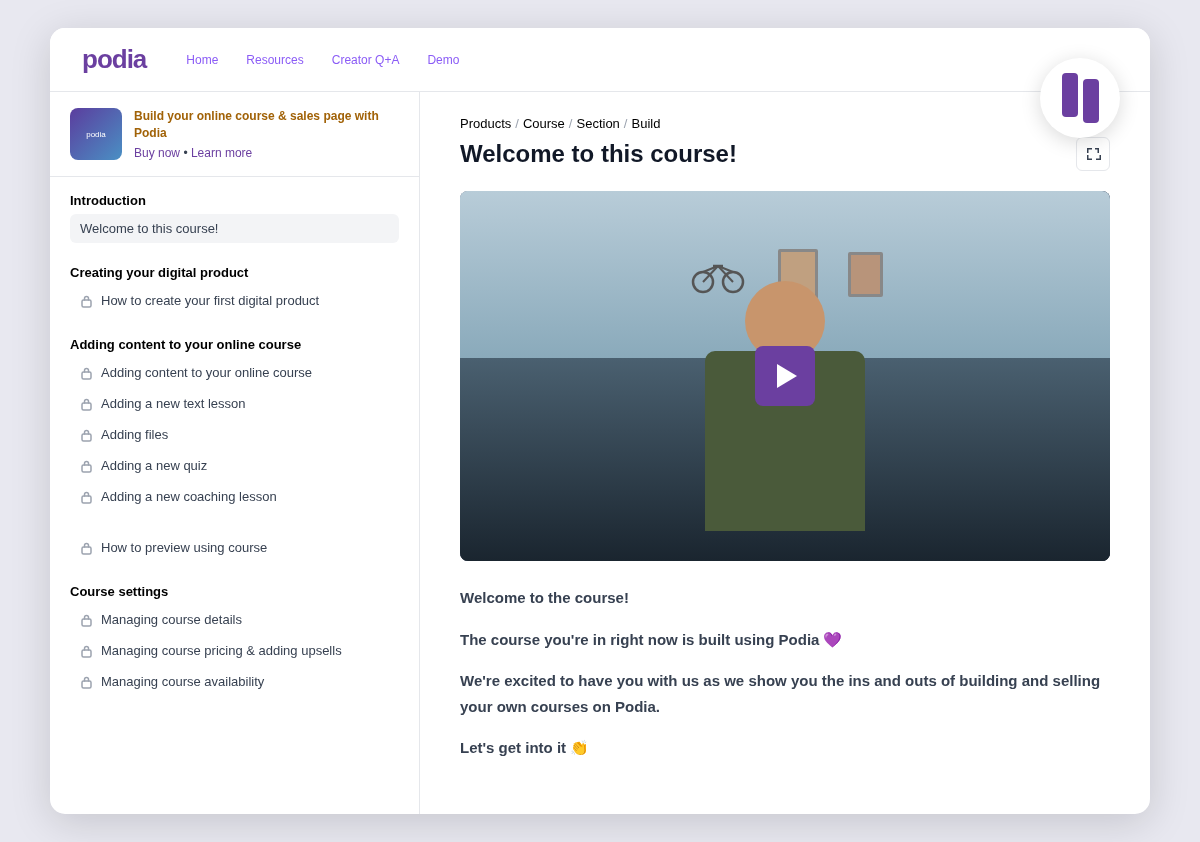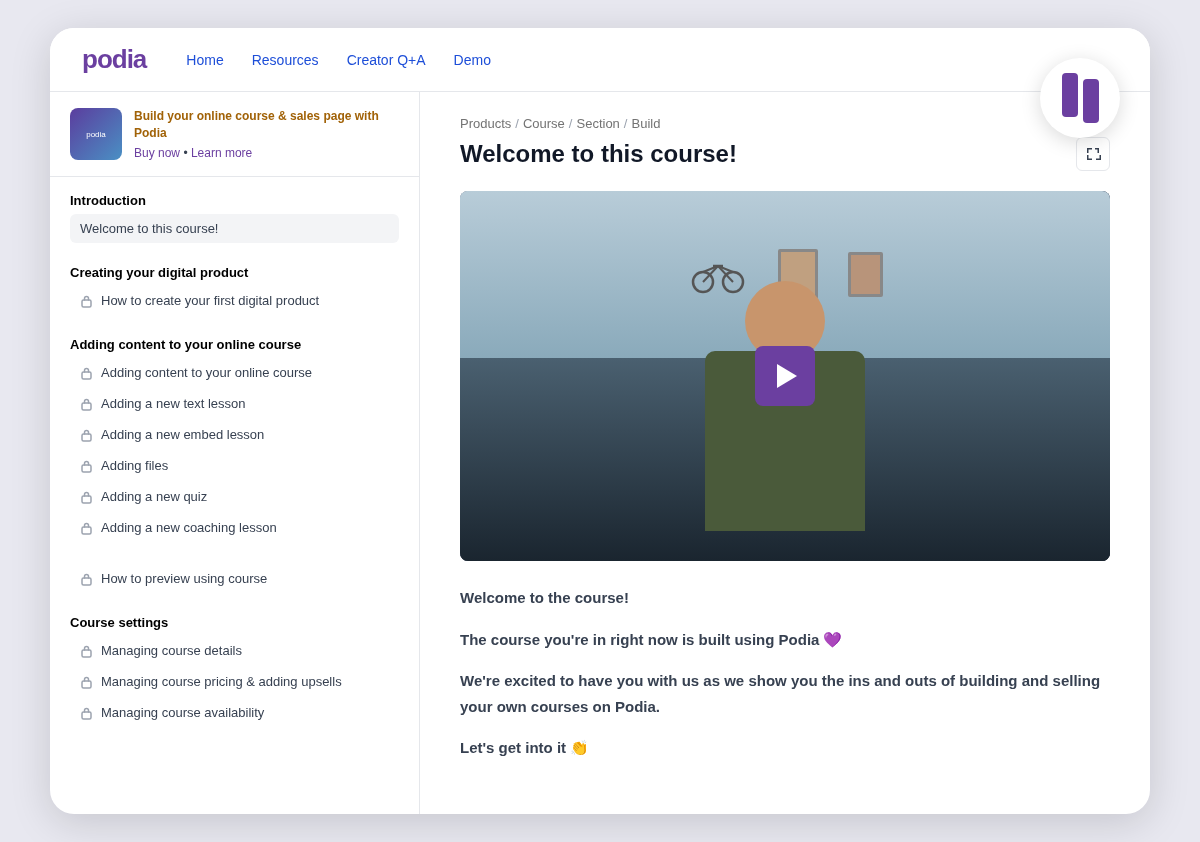--- a/index.html
+++ b/index.html
@@ -7,21 +7,21 @@
       background: #e8e8f0;
       font-family: -apple-system, BlinkMacSystemFont, 'Segoe UI', sans-serif;
       min-height: 842px;
       display: flex;
       align-items: center;
       justify-content: center;
     }
     .browser-window {
       width: 1100px;
       background: #fff;
-      border-radius: 24px;
+      border-radius: 15px;
       box-shadow: 0 8px 40px rgba(0,0,0,0.15);
       overflow: hidden;
       position: relative;
     }
     
     .top-nav {
       display: flex;
       align-items: center;
       padding: 0 32px;
       height: 64px;
@@ -33,22 +33,22 @@
       font-weight: 700;
       color: #6b3fa0;
       margin-right: 40px;
       letter-spacing: -1px;
     }
     .nav-links {
       display: flex;
       gap: 28px;
     }
     .nav-link {
-      font-size: 14px;
-      color: #1d4ed8;
+      font-size: 12px;
+      color: #8b5cf6;
       text-decoration: none;
       cursor: pointer;
     }
     
     .main-layout {
       display: flex;
       height: calc(842px - 64px - 56px);
     }
     
     .sidebar {
@@ -129,21 +129,21 @@
       padding: 24px 40px;
     }
     .breadcrumb {
       font-size: 13px;
       color: #6b7280;
       margin-bottom: 6px;
       display: flex;
       align-items: center;
       gap: 4px;
     }
-    .breadcrumb span { color: #737373; }
+    .breadcrumb span { color: #000000; }
     .breadcrumb .sep { color: #9ca3af; }
     .page-title {
       font-size: 24px;
       font-weight: 700;
       color: #111827;
       margin-bottom: 20px;
       display: flex;
       align-items: center;
       justify-content: space-between;
     }
@@ -332,27 +332,20 @@
                 <rect x="2" y="6" width="9" height="7" rx="1.5" stroke="#9ca3af" stroke-width="1.5" fill="none"></rect>
                 <path d="M4.5 6V4.5a2 2 0 014 0V6" stroke="#9ca3af" stroke-width="1.5" fill="none" stroke-linecap="round"></path>
               </svg>
               <span>Adding a new text lesson</span>
             </div>
             <div class="sidebar-item">
               <svg width="13" height="14" viewBox="0 0 13 14" fill="none" style="flex-shrink: 0;">
                 <rect x="2" y="6" width="9" height="7" rx="1.5" stroke="#9ca3af" stroke-width="1.5" fill="none"></rect>
                 <path d="M4.5 6V4.5a2 2 0 014 0V6" stroke="#9ca3af" stroke-width="1.5" fill="none" stroke-linecap="round"></path>
               </svg>
-              <span>Adding a new embed lesson</span>
-            </div>
-            <div class="sidebar-item">
-              <svg width="13" height="14" viewBox="0 0 13 14" fill="none" style="flex-shrink: 0;">
-                <rect x="2" y="6" width="9" height="7" rx="1.5" stroke="#9ca3af" stroke-width="1.5" fill="none"></rect>
-                <path d="M4.5 6V4.5a2 2 0 014 0V6" stroke="#9ca3af" stroke-width="1.5" fill="none" stroke-linecap="round"></path>
-              </svg>
               <span>Adding files</span>
             </div>
             <div class="sidebar-item">
               <svg width="13" height="14" viewBox="0 0 13 14" fill="none" style="flex-shrink: 0;">
                 <rect x="2" y="6" width="9" height="7" rx="1.5" stroke="#9ca3af" stroke-width="1.5" fill="none"></rect>
                 <path d="M4.5 6V4.5a2 2 0 014 0V6" stroke="#9ca3af" stroke-width="1.5" fill="none" stroke-linecap="round"></path>
               </svg>
               <span>Adding a new quiz</span>
             </div>
             <div class="sidebar-item">

